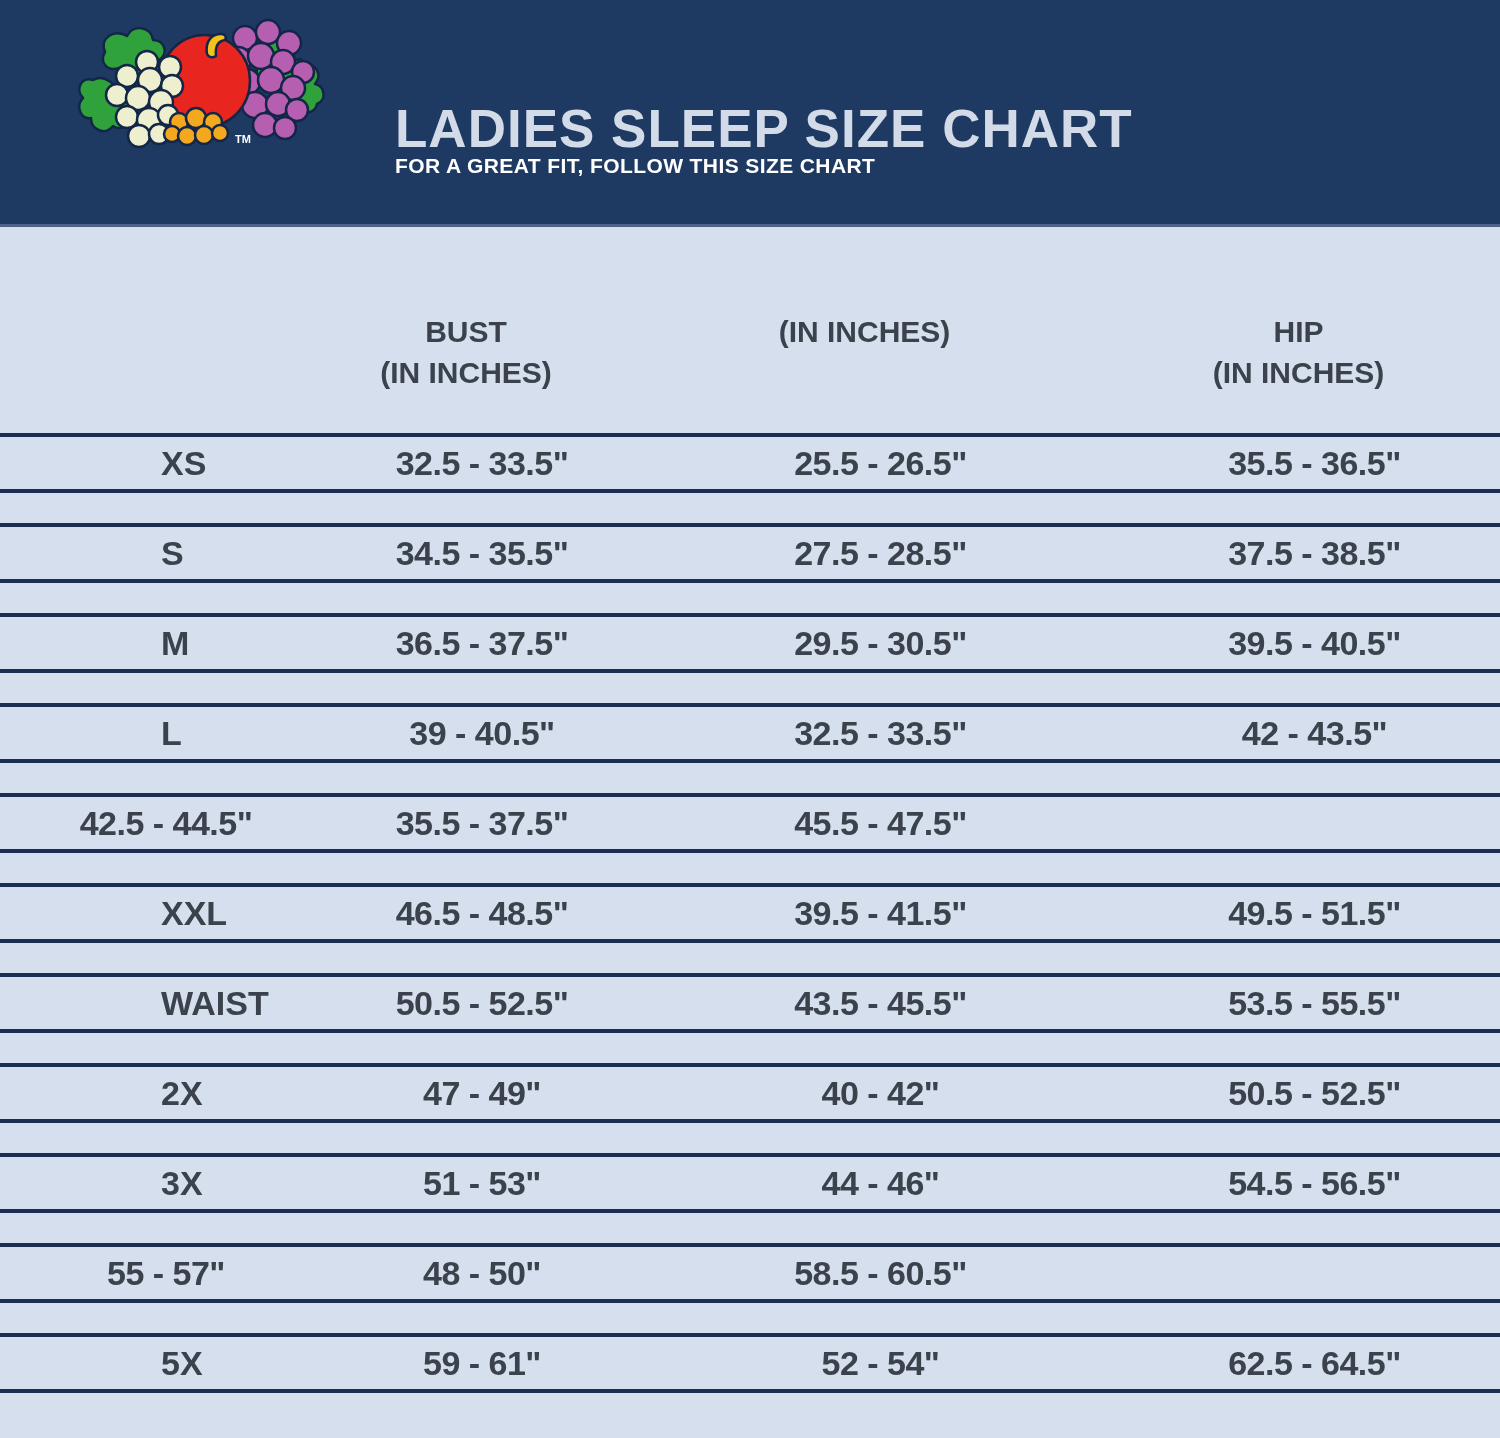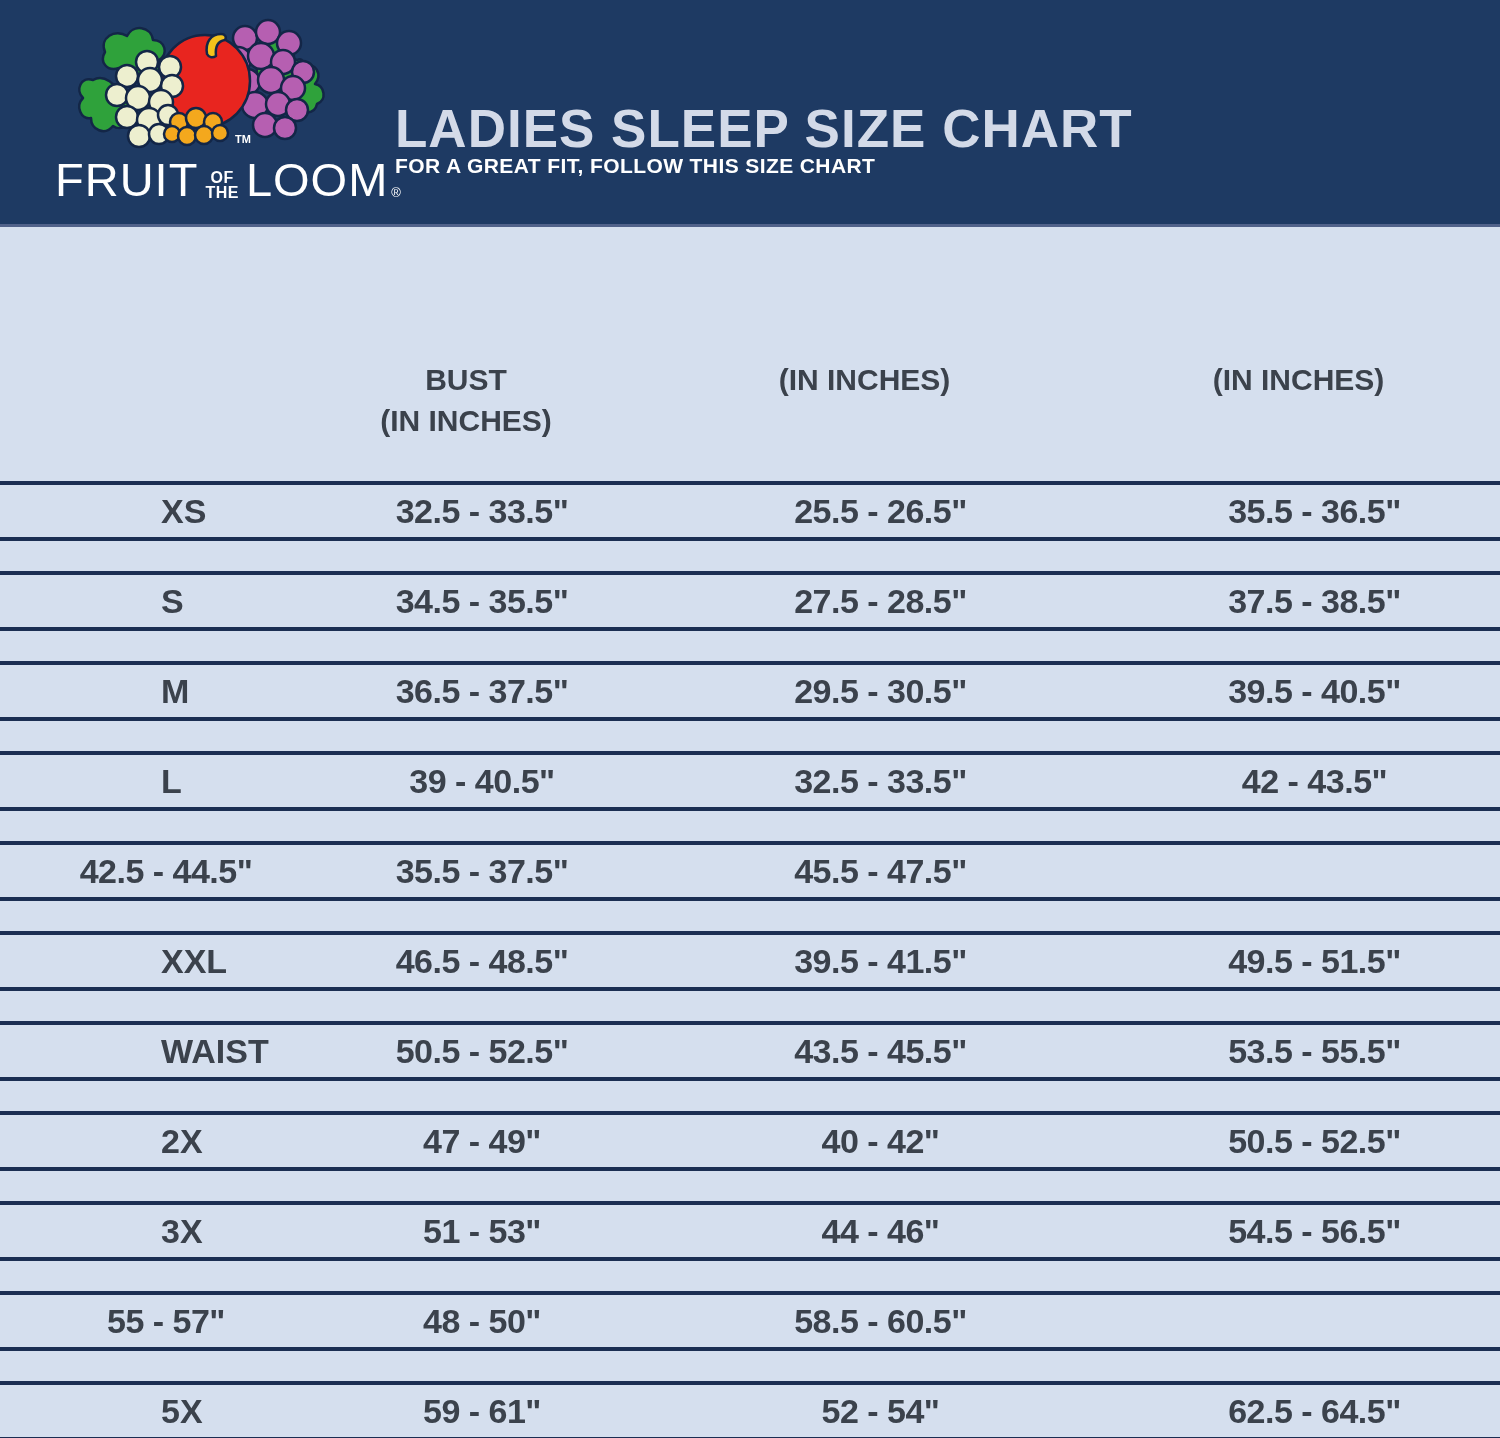--- a/index.html
+++ b/index.html
@@ -17,21 +17,21 @@
   .wm-stack{display:flex;flex-direction:column;align-items:center;margin:10px 7px 0 7px;
             font-size:16px;font-weight:700;line-height:15px;letter-spacing:.5px;}
   .wm-reg{font-size:13px;align-self:flex-end;margin:0 0 3px 3px;}
 
   .titleblock{position:absolute;left:395px;top:70px;}
   .title{font-size:53px;font-weight:700;letter-spacing:1px;color:#d3dae8;line-height:1;margin-top:32px;}
   .subtitle{font-size:21px;font-weight:700;letter-spacing:.4px;color:#ffffff;line-height:1;}
 
   
   .grid4{display:grid;grid-template-columns:300px 332px 465px 403px;padding-left:16px;}
-  .table-head{padding:84px 3px 40px 0;margin-top:48px;}
+  .table-head{padding:84px 3px 40px 0;}
   .th{ text-align:center;color:#3b424c;font-weight:700;font-size:30px;line-height:41px;}
   .rows{}
   .row{height:52px;border-top:4px solid #1b2e52;border-bottom:4px solid #1b2e52;
        margin-bottom:30px;align-items:center;}
   .row:last-child{margin-bottom:16px;}
   .cell{text-align:center;color:#3b424c;font-weight:700;font-size:34px;letter-spacing:-.5px;}
   .cell.size{text-align:left;padding-left:145px;letter-spacing:0;}
 </style>
 </head>
 <body>
@@ -95,48 +95,40 @@
             <circle cx="138" cy="112" r="9"></circle>
           <circle cx="97" cy="124" r="8"></circle>
             <circle cx="112" cy="126" r="9"></circle>
             <circle cx="129" cy="125" r="9"></circle>
           <circle cx="145" cy="123" r="8"></circle>
         </g>
       </g>
       <text x="160" y="133" fill="#ffffff" font-size="11" font-weight="700" font-family="Liberation Sans, sans-serif">TM</text>
     </svg>
 
-    <div class="wordmark">
-      <span class="wm-big">FRUIT</span>
-      <span class="wm-stack">
-        <span>OF</span>
-        <span>THE</span>
-      </span>
-      <span class="wm-big">LOOM</span>
-      <span class="wm-reg">®</span>
-    </div>
 
     <div class="titleblock">
       <div class="title">LADIES SLEEP SIZE CHART</div>
       <div class="subtitle">FOR A GREAT FIT, FOLLOW THIS SIZE CHART</div>
     </div>
   </div>
 
   <div>
 
     <div class="grid4 table-head">
       <div class="th"></div>
       <div class="th">
         <div>BUST</div>
         <div>(IN INCHES)</div>
       </div>
       <div class="th">
         <div>(IN INCHES)</div>
       </div>
       <div class="th">
+        <div>HIP</div>
         <div>(IN INCHES)</div>
       </div>
     </div>
 
     <div class="rows">
 
       <div class="grid4 row">
         <div class="cell size">XS</div>
         <div class="cell">32.5 - 33.5"</div>
         <div class="cell">25.5 - 26.5"</div>

